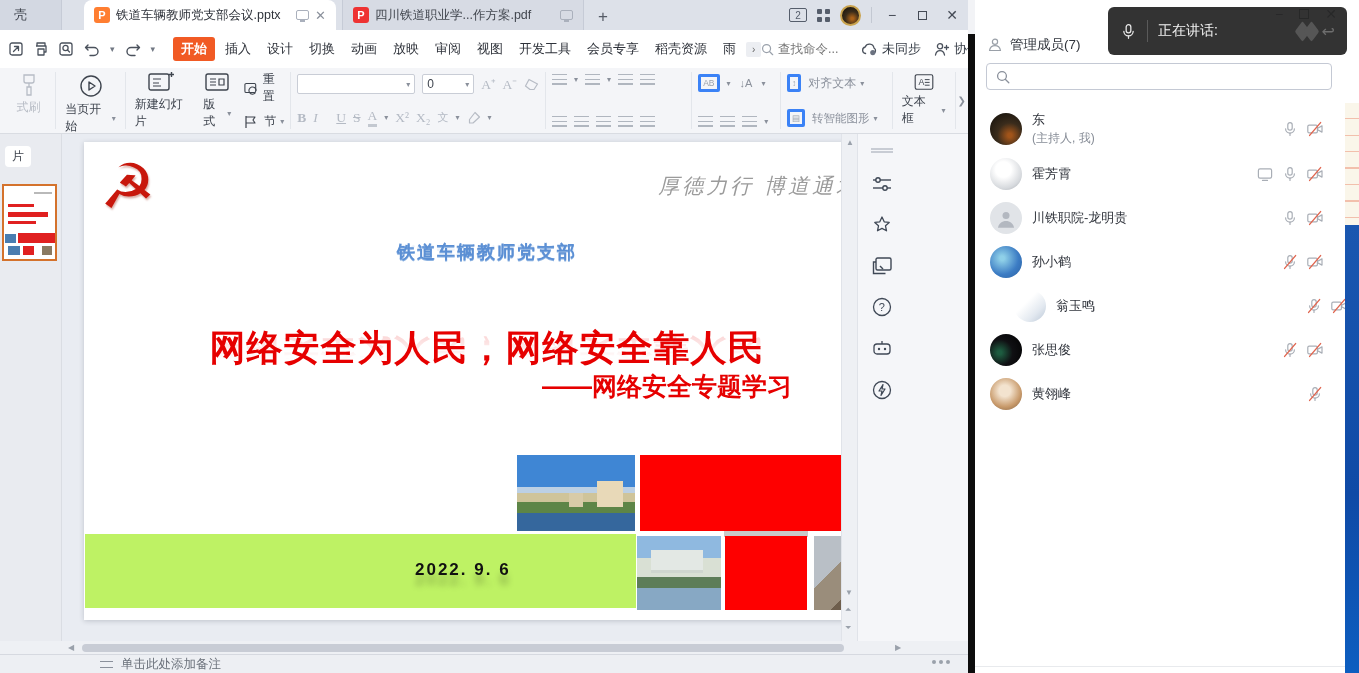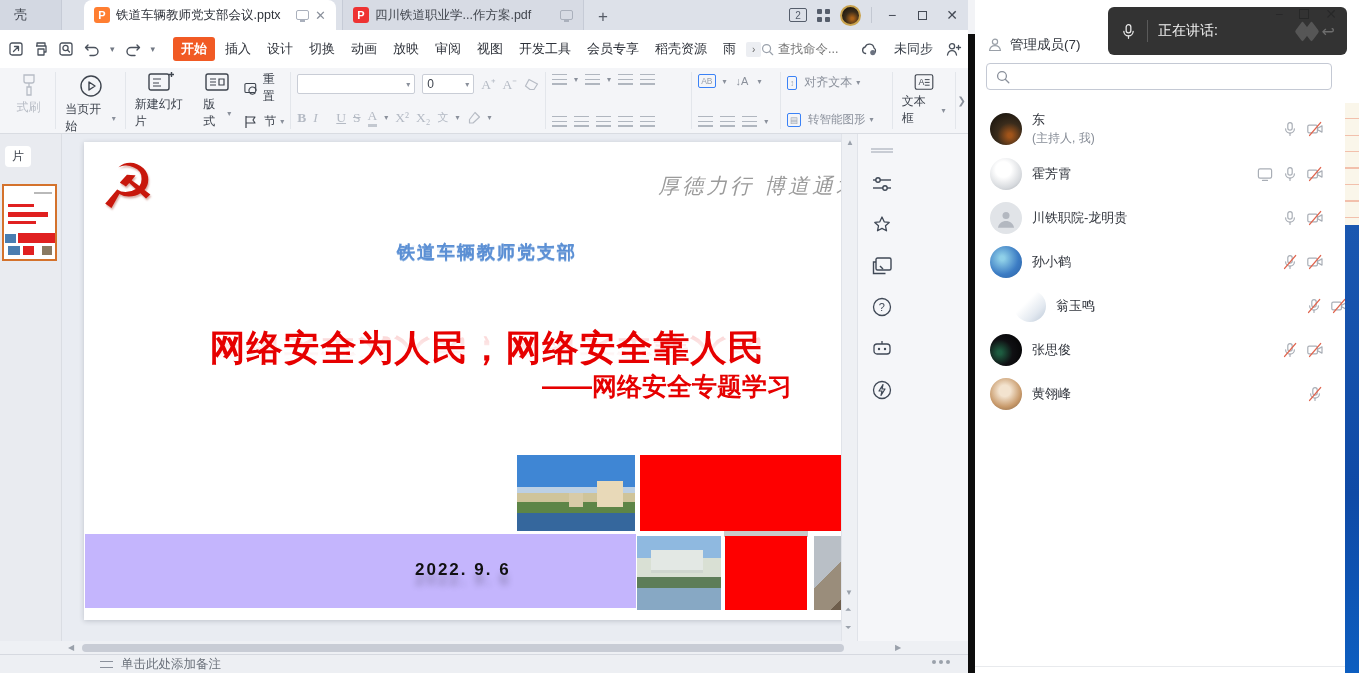--- a/index.html
+++ b/index.html
@@ -37,38 +37,38 @@
   .qa svg { display:block; }
   .qa .dd { font-size:9px; color:#717883; }
   .menu-sep { width:1px; height:18px; background:#d8dce3; margin:0 9px; }
   .mitems { display:flex; align-items:center; gap:4px; }
   .mitem { font-size:13px; color:#2e323a; padding:3px 6px; white-space:nowrap; }
   .mitem.active { background:#f15a24; color:#fff; border-radius:3px; padding:3px 8px; font-weight:bold; }
   .mmore { width:15px; height:15px; background:#eceef2; border-radius:2px; font-size:10px; color:#666; display:flex; align-items:center; justify-content:center; }
   .mright { margin-left:auto; display:flex; align-items:center; gap:13px; color:#3a404a; font-size:13px; }
   .findbox { display:flex; align-items:flex-end; gap:4px; color:#9aa1ab; }
   .findbox input { border:none; outline:none; width:70px; font-size:12.5px; color:#9aa1ab; background:transparent; }
-  .mr-item { display:flex; align-items:center; gap:16px; white-space:nowrap; }
+  .mr-item { display:flex; align-items:center; gap:4px; white-space:nowrap; }
   .kebab { font-size:13px; color:#555; }
   .chev-up { display:inline-block; width:8px; height:8px; border-left:1.5px solid #555c66; border-top:1.5px solid #555c66; transform:rotate(45deg) translateY(2px); }
 
   
   .ribbon { position:absolute; left:0; top:68px; width:968px; height:66px; background:#f4f5f8; border-bottom:1px solid #d9dce2; display:flex; align-items:stretch; padding:4px 0 4px 2px; }
   .rgroup { display:flex; flex-direction:column; justify-content:space-between; padding:2px 6px; border-right:1px solid #e3e6eb; }
   .rgrow { display:flex; align-items:center; gap:7px; }
   .bigbtn { display:flex; flex-direction:column; align-items:center; justify-content:center; gap:3px; font-size:12px; color:#3e444e; padding:0 3px; }
   .bigbtn.dis { color:#b7bcc5; }
   .bigbtn svg { display:block; }
   .smallbtn { display:flex; align-items:center; gap:4px; font-size:12px; color:#3e444e; }
   .dd { font-size:8px; color:#8a909b; }
   .combo { height:20px; border:1px solid #c9cdd6; background:#fff; border-radius:2px; display:flex; align-items:center; justify-content:space-between; padding:0 4px; font-size:12px; color:#3e444e; }
   .fmt { font-size:13.5px; color:#b4bac4; font-family:"Liberation Serif",serif; }
   .fmt.b { font-weight:bold; } .fmt.i { font-style:italic; } .fmt.u { text-decoration:underline; } .fmt.s { text-decoration:line-through; }
   .ml { width:15px; height:11px; background:repeating-linear-gradient(to bottom,#b0b6bf 0 1.4px,transparent 1.4px 4.6px); }
-  .boxicon { border:1px solid #3b82f6; color:#9aa1ab; font-size:8.5px; padding:1px 2px; border-radius:2px; }
+  .boxicon { border:3px solid #3b82f6; color:#9aa1ab; font-size:8.5px; padding:1px 2px; border-radius:2px; }
   .ribbon-exp { width:14px; display:flex; align-items:center; justify-content:center; color:#8a909b; font-size:10px; border-left:1px solid #e3e6eb; }
 
   
   .workarea { position:absolute; left:0; top:134px; width:968px; height:507px; background:#e9ecf2; }
   .thumbs { position:absolute; left:0; top:0; width:62px; height:507px; background:#e9ebf0; border-right:1px solid #dadde3; }
   .thumb-tab { position:absolute; left:5px; top:12px; background:#fff; border-radius:4px; padding:2px 7px; font-size:12px; color:#3e444e; }
   .thumb1 { position:absolute; left:2px; top:50px; width:55px; height:77px; background:#fff; border:2px solid #d4722c; }
   .t-line { position:absolute; background:#e02020; }
   .canvas { position:absolute; left:62px; top:0; width:841px; height:507px; }
   .slide { position:absolute; left:22px; top:8px; width:806px; height:478px; background:#fff; box-shadow:0 1px 5px rgba(40,50,70,.22); }
@@ -445,21 +445,21 @@
       <div class="canvas">
         <div class="slide">
           <div class="emblem">☭</div>
           <div class="motto">厚德力行 博道通术</div>
           <div class="org-title reflect" style="color:#5b8fd4; text-shadow:0 1px 0 #8fb4e2;" data-text="铁道车辆教师党支部">铁道车辆教师党支部</div>
           <div class="main-title reflect" style="color:#e60000;" data-text="网络安全为人民，网络安全靠人民">网络安全为人民，网络安全靠人民</div>
           <div class="sub-title" style="color:#e60000;">——网络安全专题学习</div>
           <div class="ph photo1"></div>
           <div class="ph red1" style="background:#fe0000;"></div>
           <div class="ph graybar"></div>
-          <div class="ph banner" style="background:#c4b5fd;">
+          <div class="ph banner" style="background:#bef264;">
             <span class="slide-date">2022. 9. 6</span>
           </div>
           <div class="ph photo2"></div>
           <div class="ph red2" style="background:#fe0000;"></div>
           <div class="ph photo3"></div>
         </div>
       </div>
 
       <div class="vscroll">
         <span class="vs-up">▲</span>

